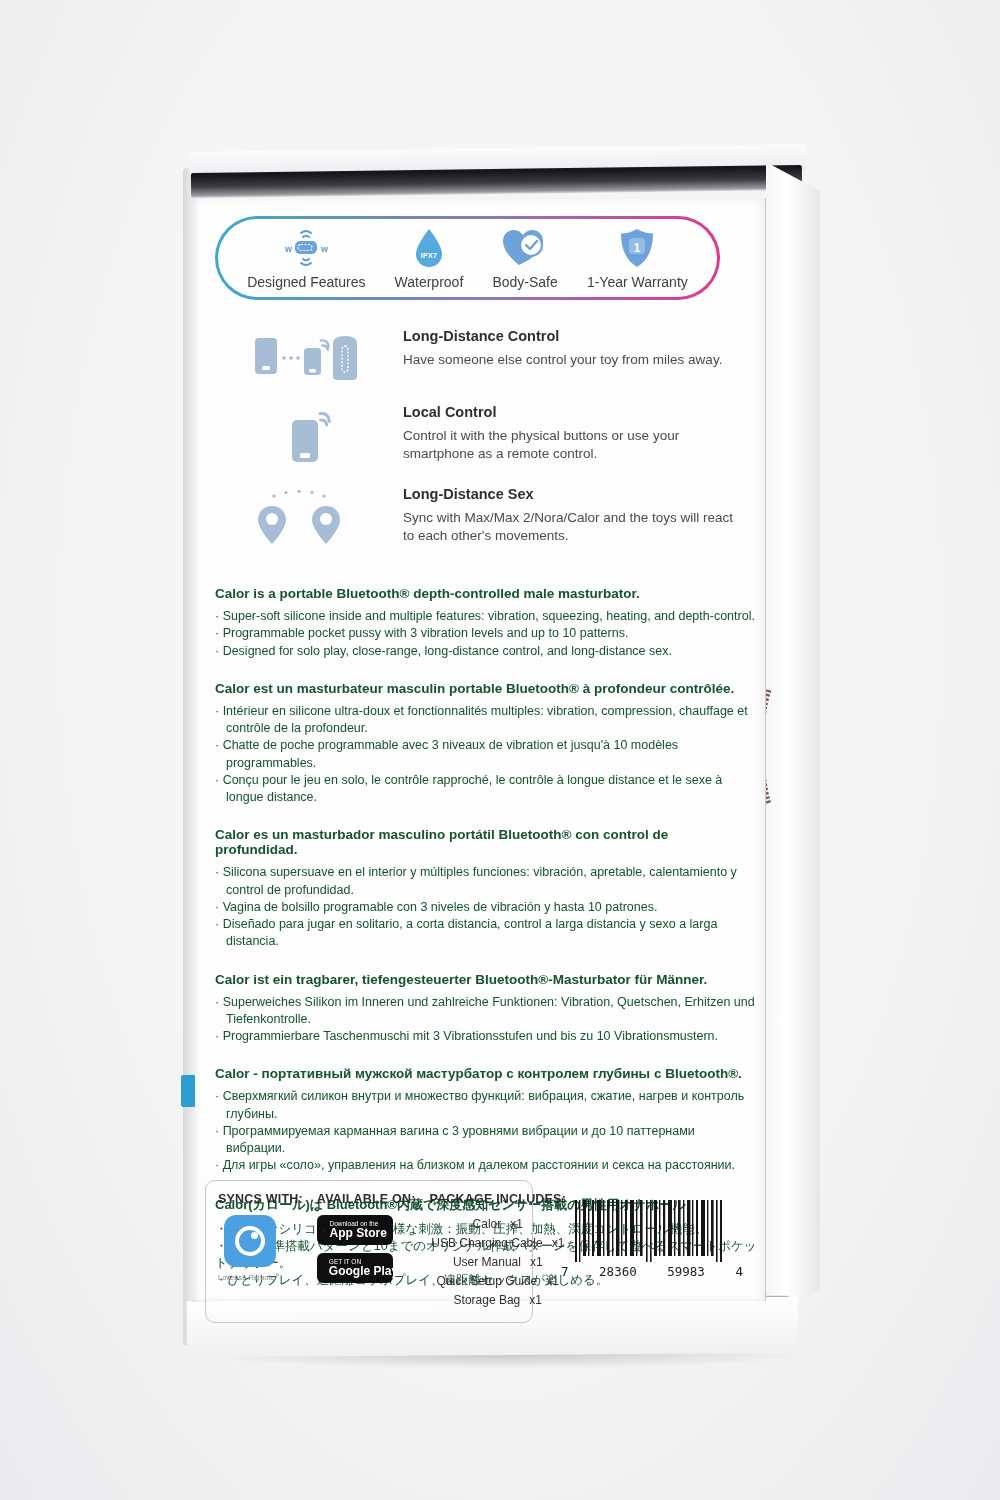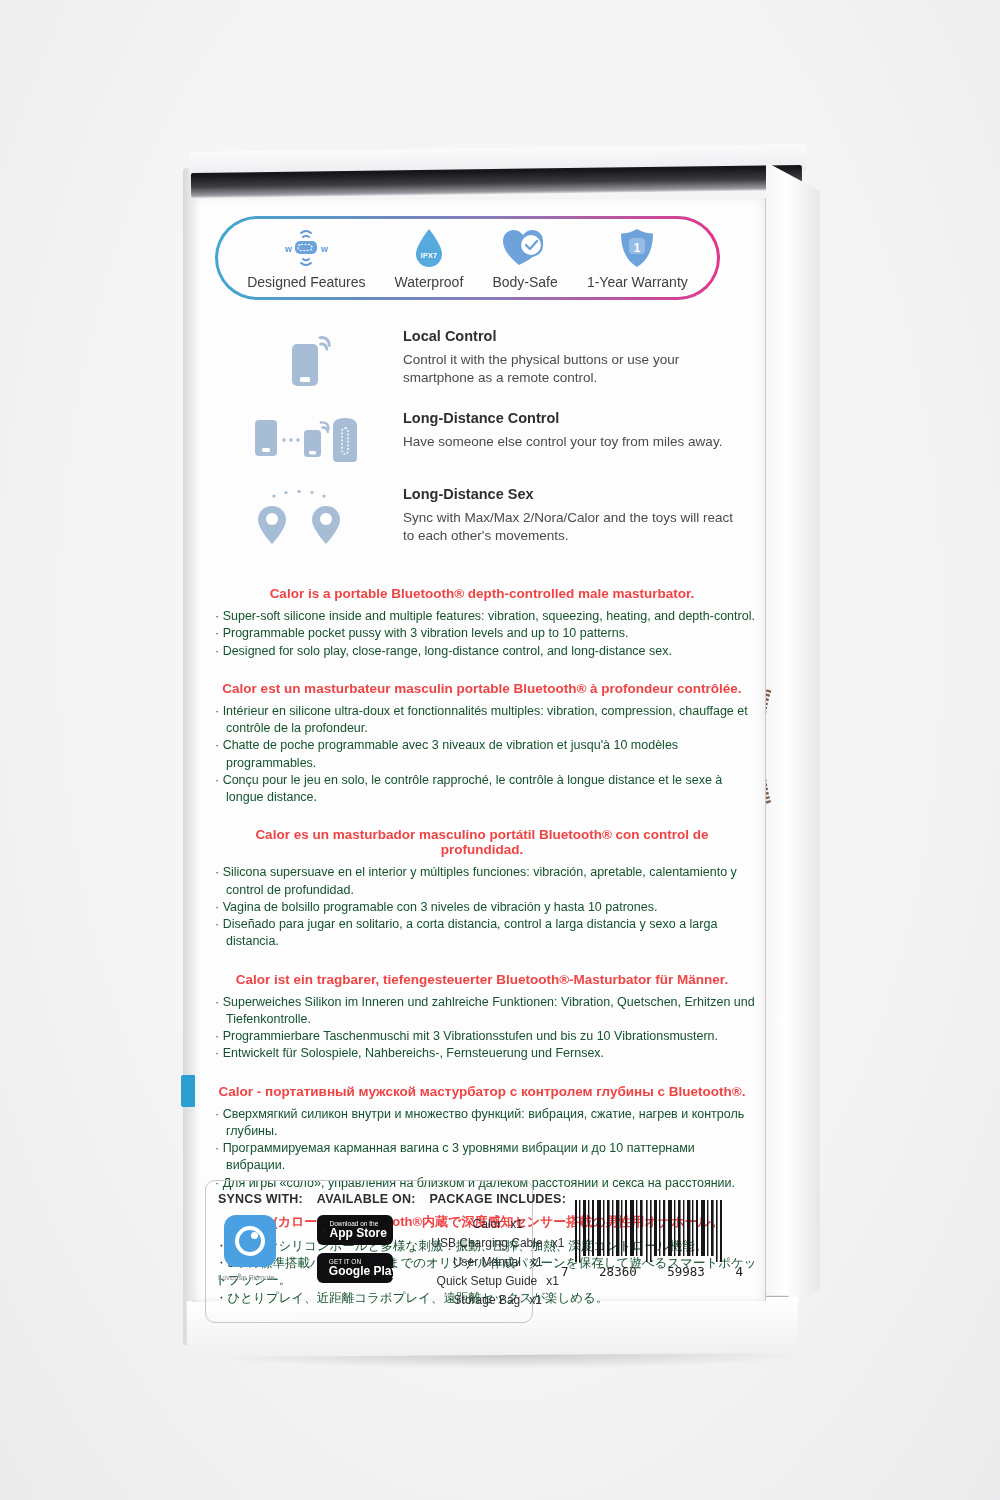--- a/index.html
+++ b/index.html
@@ -36,21 +36,21 @@
   .badge .lbl{font-size:14px;color:#3f3f44;}
   .badge .ic{height:44px;display:flex;align-items:center;justify-content:center;}
   .features{position:absolute;left:18px;top:130px;width:535px;}
   .feature{display:flex;margin-bottom:20px;}
   .f-ic{width:190px;display:flex;justify-content:center;align-items:flex-start;padding-top:4px;}
   .f-tx{flex:1;}
   .f-tx h3{margin:0 0 7px 0;font-size:14.5px;color:#2f2f33;}
   .f-tx p{margin:0;font-size:13.5px;line-height:1.32;color:#4a4a50;}
   .descs{position:absolute;left:20px;top:388px;width:542px;}
   .desc{margin-bottom:21px;}
-  .desc h4{margin:0 8px 7px 0;font-size:13.5px;color:#ef4444;text-align:center;}
+  .desc h4{margin:0 8px 7px 0;font-size:13.5px;color:#14532d;}
   .desc .b{font-size:12.5px;line-height:1.38;color:#14532d;padding-left:11px;text-indent:-11px;}
   .desc.ja h4{font-size:13px;}
   .desc.ja .b{padding-left:0;text-indent:0;}
   
   .footer{position:absolute;left:10px;top:982px;right:6px;display:flex;align-items:flex-start;}
   .info-box{width:328px;border:1.5px solid #c6c6ca;border-radius:10px;padding:11px 10px 12px 12px;
     display:flex;gap:14px;box-sizing:border-box;}
   .col-h{font-size:12.5px;font-weight:bold;color:#2d2d31;letter-spacing:.2px;margin-bottom:9px;white-space:nowrap;}
   .app-ic{width:52px;height:52px;border-radius:12px;background:#4aa0e0;position:relative;margin:2px 0 6px 6px;}
   .app-ring{position:absolute;left:11px;top:11px;width:22px;height:22px;border:4px solid #fff;border-radius:50%;}
@@ -135,36 +135,20 @@
               </svg>
             </span>
             <span class="lbl">1-Year Warranty</span>
           </div>
         </div>
       </div>
 
       <div class="features">
         <div class="feature">
           <div class="f-ic">
-            <svg width="56" height="58" viewBox="0 0 56 58">
-              <rect x="12" y="12" width="26" height="42" rx="5" fill="#a7bdd6"></rect>
-              <rect x="20" y="45" width="10" height="5" rx="1.5" fill="#fff"></rect>
-              <g stroke="#a7bdd6" stroke-width="3" fill="none" stroke-linecap="round">
-                <path d="M40 10 Q46 4 52 10" transform="rotate(40 46 8)"></path>
-                <path d="M41 15 Q45 11 49 15" transform="rotate(40 45 13)"></path>
-              </g>
-            </svg>
-          </div>
-          <div class="f-tx">
-            <h3>Local Control</h3>
-            <p>Control it with the physical buttons or use your smartphone as a remote control.</p>
-          </div>
-        </div>
-        <div class="feature">
-          <div class="f-ic">
             <svg width="110" height="52" viewBox="0 0 110 52">
               <rect x="2" y="6" width="22" height="36" rx="4" fill="#a7bdd6"></rect>
               <rect x="9" y="34" width="8" height="4" rx="1.5" fill="#fff"></rect>
               <circle cx="31" cy="26" r="1.8" fill="#a7bdd6"></circle>
                 <circle cx="38" cy="26" r="1.8" fill="#a7bdd6"></circle>
                 <circle cx="45" cy="26" r="1.8" fill="#a7bdd6"></circle>
               <rect x="51" y="16" width="17" height="27" rx="3.5" fill="#a7bdd6"></rect>
               <rect x="56" y="37" width="7" height="3.5" rx="1.4" fill="#fff"></rect>
               <g stroke="#a7bdd6" stroke-width="2.4" fill="none" stroke-linecap="round">
                 <path d="M68 12 Q73 7 78 12" transform="rotate(38 73 10)"></path>
@@ -174,20 +158,36 @@
               <rect x="89" y="14" width="6" height="26" rx="3" fill="none" stroke="#fff" stroke-width="1.4" stroke-dasharray="2,1.6"></rect>
             </svg>
           </div>
           <div class="f-tx">
             <h3>Long-Distance Control</h3>
             <p>Have someone else control your toy from miles away.</p>
           </div>
         </div>
         <div class="feature">
           <div class="f-ic">
+            <svg width="56" height="58" viewBox="0 0 56 58">
+              <rect x="12" y="12" width="26" height="42" rx="5" fill="#a7bdd6"></rect>
+              <rect x="20" y="45" width="10" height="5" rx="1.5" fill="#fff"></rect>
+              <g stroke="#a7bdd6" stroke-width="3" fill="none" stroke-linecap="round">
+                <path d="M40 10 Q46 4 52 10" transform="rotate(40 46 8)"></path>
+                <path d="M41 15 Q45 11 49 15" transform="rotate(40 45 13)"></path>
+              </g>
+            </svg>
+          </div>
+          <div class="f-tx">
+            <h3>Local Control</h3>
+            <p>Control it with the physical buttons or use your smartphone as a remote control.</p>
+          </div>
+        </div>
+        <div class="feature">
+          <div class="f-ic">
             <svg width="112" height="64" viewBox="0 0 112 64">
               <g fill="#a7bdd6">
                 <circle cx="22" cy="6" r="1.6"></circle>
                   <circle cx="34" cy="2.5" r="1.6"></circle>
                   <circle cx="47" cy="1.5" r="1.6"></circle>
                 <circle cx="60" cy="2.5" r="1.6"></circle>
                   <circle cx="72" cy="6" r="1.6"></circle>
               </g>
               <path d="M20 16 C12 16 6 22 6 30 C6 39 20 54 20 54 C20 54 34 39 34 30 C34 22 28 16 20 16 Z" fill="#a7bdd6"></path>
               <circle cx="20" cy="29" r="6" fill="#fff"></circle>
@@ -218,21 +218,20 @@
         <div class="desc">
           <h4>Calor es un masturbador masculino portátil Bluetooth® con control de profundidad.</h4>
           <div class="b">· Silicona supersuave en el interior y múltiples funciones: vibración, apretable, calentamiento y control de profundidad.</div>
           <div class="b">· Vagina de bolsillo programable con 3 niveles de vibración y hasta 10 patrones.</div>
           <div class="b">· Diseñado para jugar en solitario, a corta distancia, control a larga distancia y sexo a larga distancia.</div>
         </div>
         <div class="desc">
           <h4>Calor ist ein tragbarer, tiefengesteuerter Bluetooth®-Masturbator für Männer.</h4>
           <div class="b">· Superweiches Silikon im Inneren und zahlreiche Funktionen: Vibration, Quetschen, Erhitzen und Tiefenkontrolle.</div>
           <div class="b">· Programmierbare Taschenmuschi mit 3 Vibrationsstufen und bis zu 10 Vibrationsmustern.</div>
-          <div class="b">· Entwickelt für Solospiele, Nahbereichs-, Fernsteuerung und Fernsex.</div>
         </div>
         <div class="desc">
           <h4>Calor - портативный мужской мастурбатор с контролем глубины с Bluetooth®.</h4>
           <div class="b">· Сверхмягкий силикон внутри и множество функций: вибрация, сжатие, нагрев и контроль глубины.</div>
           <div class="b">· Программируемая карманная вагина с 3 уровнями вибрации и до 10 паттернами вибрации.</div>
           <div class="b">· Для игры «соло», управления на близком и далеком расстоянии и секса на расстоянии.</div>
         </div>
         <div class="desc ja">
           <h4>Calor(カロール)は Bluetooth®内蔵で深度感知センサー搭載の男性用オナホール。</h4>
           <div class="b">・柔らかなシリコンホールと多様な刺激：振動、圧搾、加熱、深度コントロール機能。</div>

